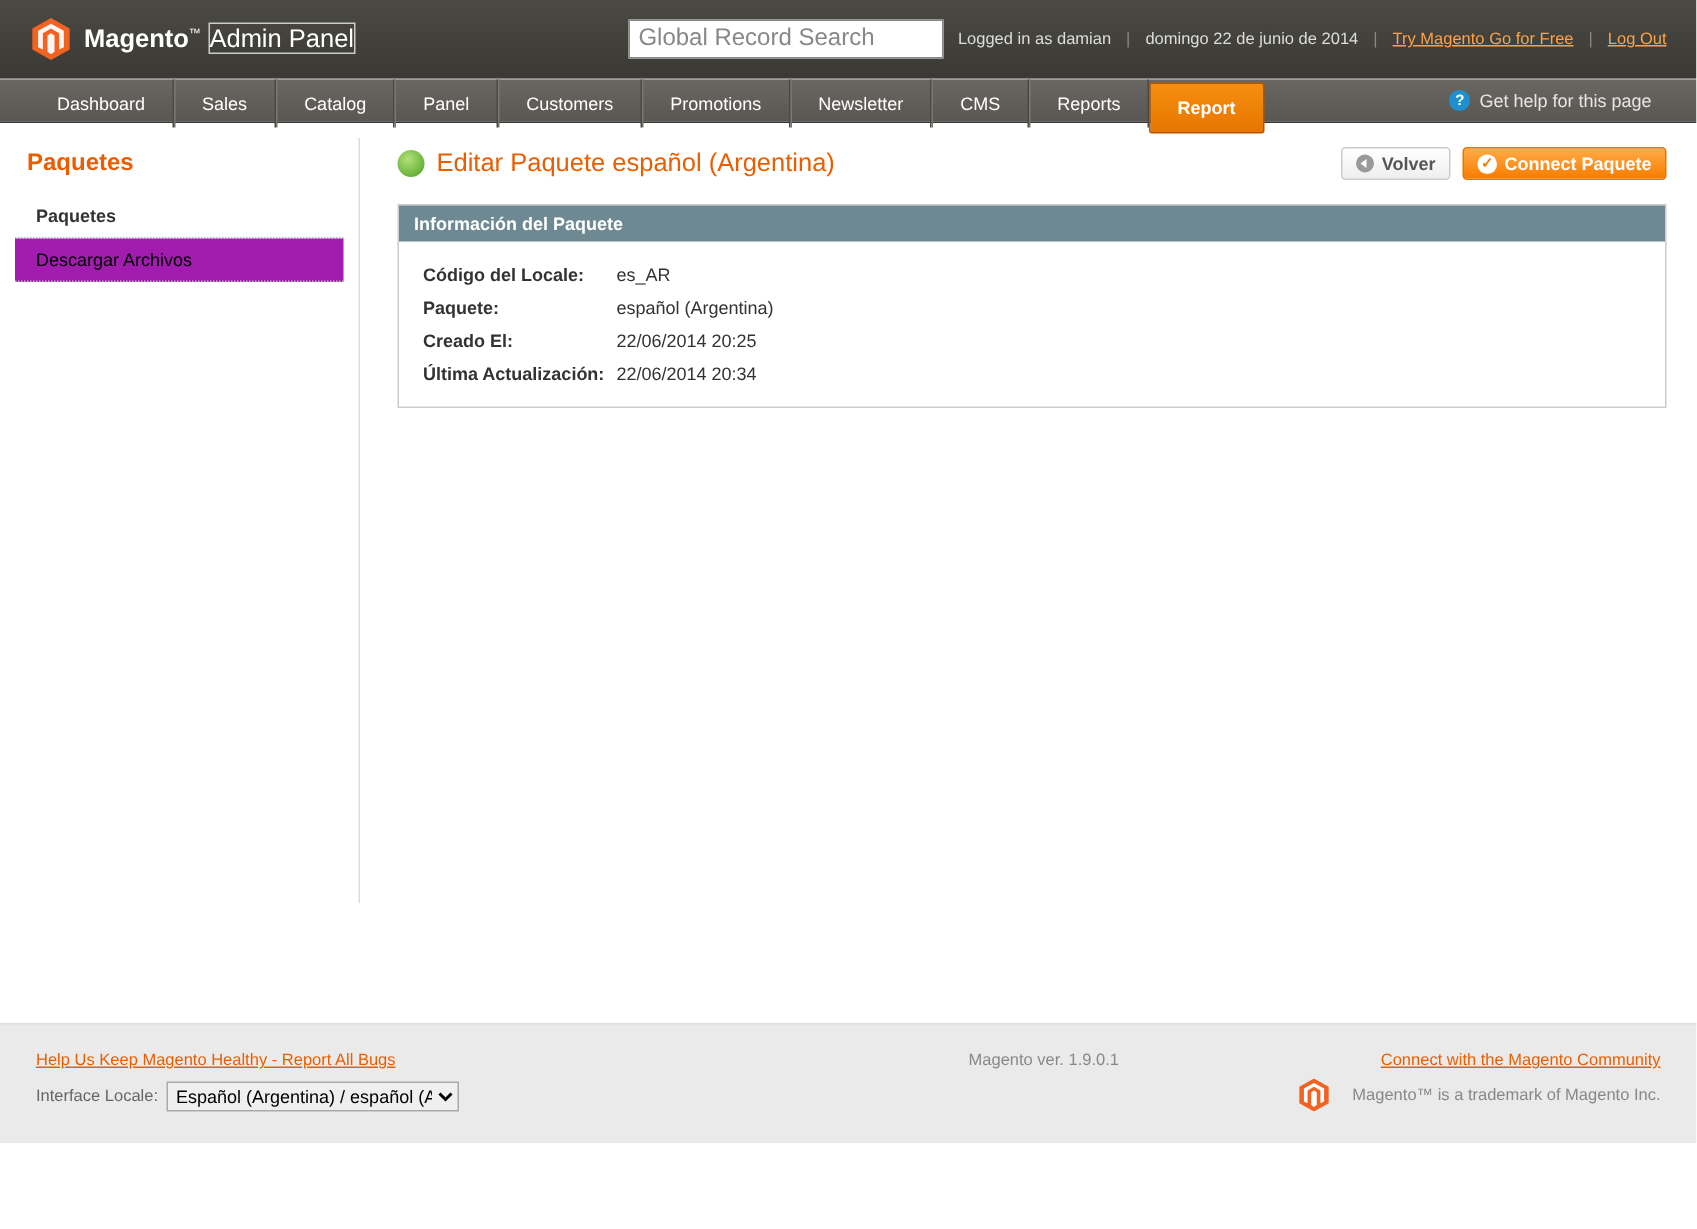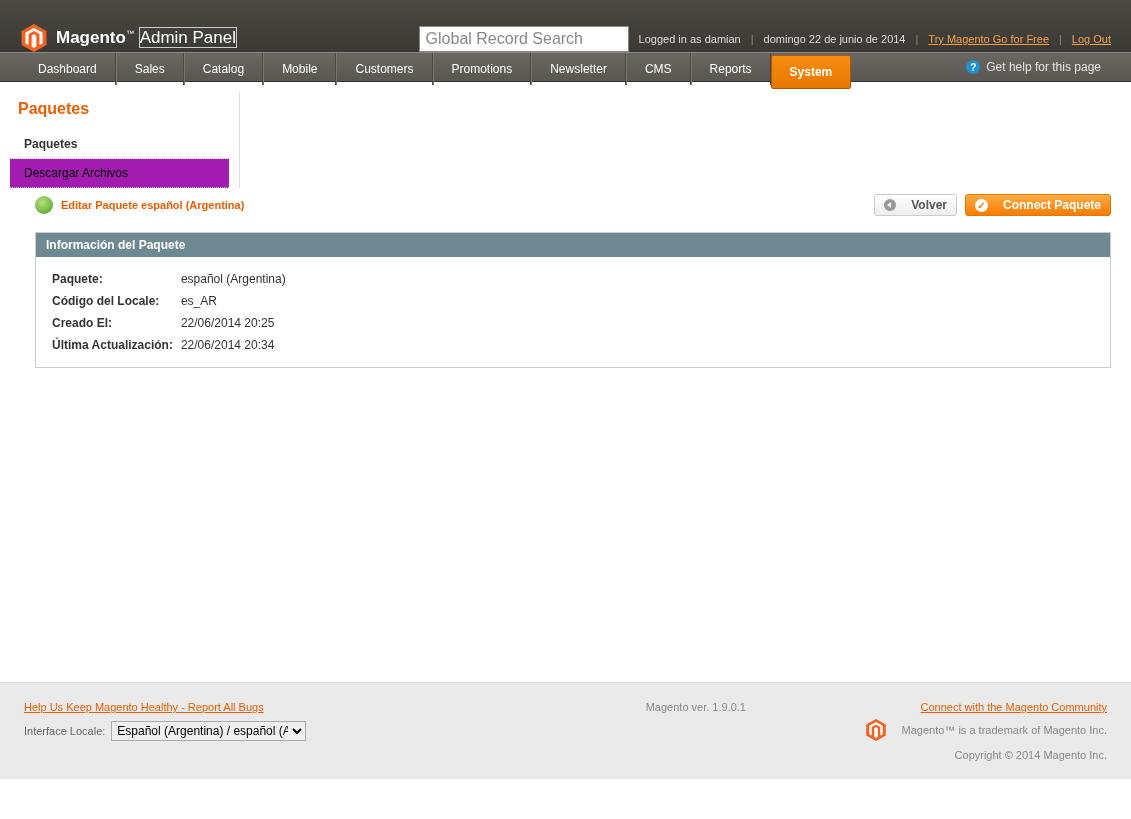--- a/index.html
+++ b/index.html
@@ -1,51 +1,51 @@
 <!DOCTYPE html>
 <html><head>
 <meta charset="utf-8">
 <style>
 * { margin: 0; padding: 0; box-sizing: border-box; }
 body { font-family: Arial, Helvetica, sans-serif; font-size: 12px; background: #fff; }
 
-.header { background: linear-gradient(#4a4944, #3a3933); height: 52px; display: flex; align-items: flex-end; padding: 0 20px; }
+.header { background: linear-gradient(#4a4944, #3a3933); height: 52px; display: flex; align-items: center; padding: 0 20px; }
 .logo { display: flex; align-items: center; gap: 8px; }
 .logo-icon { width: 28px; height: 28px; }
 .logo-text { color: #fff; font-size: 17px; }
 .logo-text .brand { font-weight: bold; }
 .logo-text .tm { font-size: 8px; vertical-align: super; }
 .logo-text .panel { font-weight: normal; }
 .header-right { margin-left: auto; display: flex; align-items: center; gap: 10px; color: #ccc; font-size: 11px; }
 .search-input { width: 210px; padding: 3px 6px; font-size: 16px; border: 1px solid #888; color: #888; }
 .header-right .sep { color: #888; }
 .header-right a { color: #fda14a; text-decoration: underline; }
 .header-right .login-text { color: #ddd; }
 
 .nav { background: linear-gradient(#6a6762, #5a5752); height: 30px; display: flex; align-items: stretch; padding: 0 20px; border-top: 1px solid #888; border-bottom: 1px solid #333; }
 .nav-item { display: flex; align-items: center; padding: 16px 18px; color: #fff; font-size: 12px; border-right: 1px solid #4a4944; border-left: 1px solid #7a7770; cursor: pointer; }
 .nav-item:first-child { border-left: none; }
 .nav-item.active { background: linear-gradient(#f68e10, #e77600); border: 1px solid #b55500; margin: 2px 0; border-radius: 2px; font-weight: bold; }
 .nav-help { margin-left: auto; display: flex; align-items: center; gap: 6px; padding: 0 10px; color: #e6e6e6; font-size: 12px; cursor: pointer; }
 .help-icon { width: 14px; height: 14px; border-radius: 50%; background: #1e90d0; color: #fff; display: inline-flex; align-items: center; justify-content: center; font-size: 10px; font-weight: bold; }
 
-.main { display: flex; padding: 10px 20px 0 10px; min-height: 520px; flex-direction: column; }
+.main { display: flex; padding: 10px 20px 0 10px; min-height: 520px; }
 .sidebar { width: 230px; padding-right: 10px; border-right: 1px solid #ddd; }
 .sidebar-title { color: #eb5e00; font-size: 16px; font-weight: bold; padding: 8px 8px 12px 8px; }
 .sidebar-list { list-style: none; }
 .sidebar-list li { padding: 7px 14px; border-bottom: 1px dotted #bbb; font-size: 12px; cursor: pointer; }
 .sidebar-list li.sel { background: #fff; font-weight: bold; color: #333; }
 .sidebar-list li.hover { background: #a21caf; }
 
 .content { flex: 1; padding: 6px 0 20px 25px; }
 .content-head { display: flex; align-items: center; margin-bottom: 16px; }
 .page-icon { width: 18px; height: 18px; border-radius: 50%; background: radial-gradient(circle at 40% 35%, #b3e07a, #4aa020); margin-right: 8px; }
-.page-title { color: #eb5e00; font-size: 11px; font-weight: bold; }
+.page-title { color: #eb5e00; font-size: 17px; font-weight: normal; }
 .buttons { margin-left: auto; display: flex; gap: 8px; }
-.btn { display: inline-flex; align-items: center; gap: 15px; padding: 3px 9px; border-radius: 3px; font-size: 12px; font-weight: bold; cursor: pointer; border: 1px solid; }
+.btn { display: inline-flex; align-items: center; gap: 5px; padding: 3px 9px; border-radius: 3px; font-size: 12px; font-weight: bold; cursor: pointer; border: 1px solid; }
 .btn-back { background: linear-gradient(#fff,#eee); border-color: #ccc; color: #555; }
 .btn-back .i { width: 12px; height: 12px; border-radius: 50%; background: #999; position: relative; }
 .btn-back .i::after { content: ""; position: absolute; left: 3px; top: 3px; border-right: 4px solid #fff; border-top: 3px solid transparent; border-bottom: 3px solid transparent; }
 .btn-primary { background: linear-gradient(#ffac47,#f77c00); border-color: #e77600; color: #fff; }
 .btn-primary .i { width: 13px; height: 13px; border-radius: 50%; background: #fff; color: #f77c00; display: inline-flex; align-items: center; justify-content: center; font-size: 10px; }
 
 .panel { border: 1px solid #ccc; }
 .panel-head { background: #6f8992; color: #fff; font-weight: bold; padding: 5px 10px; font-size: 12px; }
 .panel-body { padding: 10px 14px; }
 .info-table td { padding: 3px 6px 3px 0; font-size: 12px; vertical-align: top; }
@@ -85,27 +85,27 @@
     <a href="#">Try Magento Go for Free</a>
     <span class="sep">|</span>
     <a href="#">Log Out</a>
   </div>
 </div>
 
 <div class="nav">
   <div class="nav-item">Dashboard</div>
   <div class="nav-item">Sales</div>
   <div class="nav-item">Catalog</div>
-  <div class="nav-item">Mobile</div>
+  <div class="nav-item">Panel</div>
   <div class="nav-item">Customers</div>
   <div class="nav-item">Promotions</div>
   <div class="nav-item">Newsletter</div>
   <div class="nav-item">CMS</div>
   <div class="nav-item">Reports</div>
-  <div class="nav-item active">System</div>
+  <div class="nav-item active">Report</div>
   <div class="nav-help">
     <span class="help-icon">?</span>
     <span>Get help for this page</span>
   </div>
 </div>
 
 <div class="main">
   <div class="sidebar">
     <div class="sidebar-title">Paquetes</div>
     <ul class="sidebar-list">
@@ -129,26 +129,26 @@
         </div>
       </div>
     </div>
 
     <div class="panel">
       <div class="panel-head">Información del Paquete</div>
       <div class="panel-body">
         <table class="info-table">
           <tbody>
               <tr>
+                <td class="k">Código del Locale:</td>
+                <td class="v">es_AR</td>
+              </tr>
+          <tr>
                 <td class="k">Paquete:</td>
                 <td class="v">español (Argentina)</td>
-              </tr>
-          <tr>
-                <td class="k">Código del Locale:</td>
-                <td class="v">es_AR</td>
               </tr>
           <tr>
                 <td class="k">Creado El:</td>
                 <td class="v">22/06/2014 20:25</td>
               </tr>
           <tr>
                 <td class="k">Última Actualización:</td>
                 <td class="v">22/06/2014 20:34</td>
               </tr>
         </tbody>
@@ -172,16 +172,15 @@
     <div class="footer-center">Magento ver. 1.9.0.1</div>
     <div class="footer-right">
       <a href="#">Connect with the Magento Community</a>
       <div class="footer-logo">
         <svg viewBox="0 0 32 36">
             <path fill="#f26322" d="M16 0 L32 9 L32 27 L16 36 L0 27 L0 9 Z"></path>
             <path fill="#fff" d="M16 5 L27 11 L27 25 L23 27 L23 13 L16 9 L9 13 L9 27 L5 25 L5 11 Z M13 15 L13 29 L16 31 L19 29 L19 15 L16 13 Z"></path>
           </svg>
         <span>Magento™ is a trademark of Magento Inc.</span>
       </div>
-      <div class="copyright">Copyright © 2014 Magento Inc.</div>
     </div>
   </div>
 </div>
 
 </body></html>

